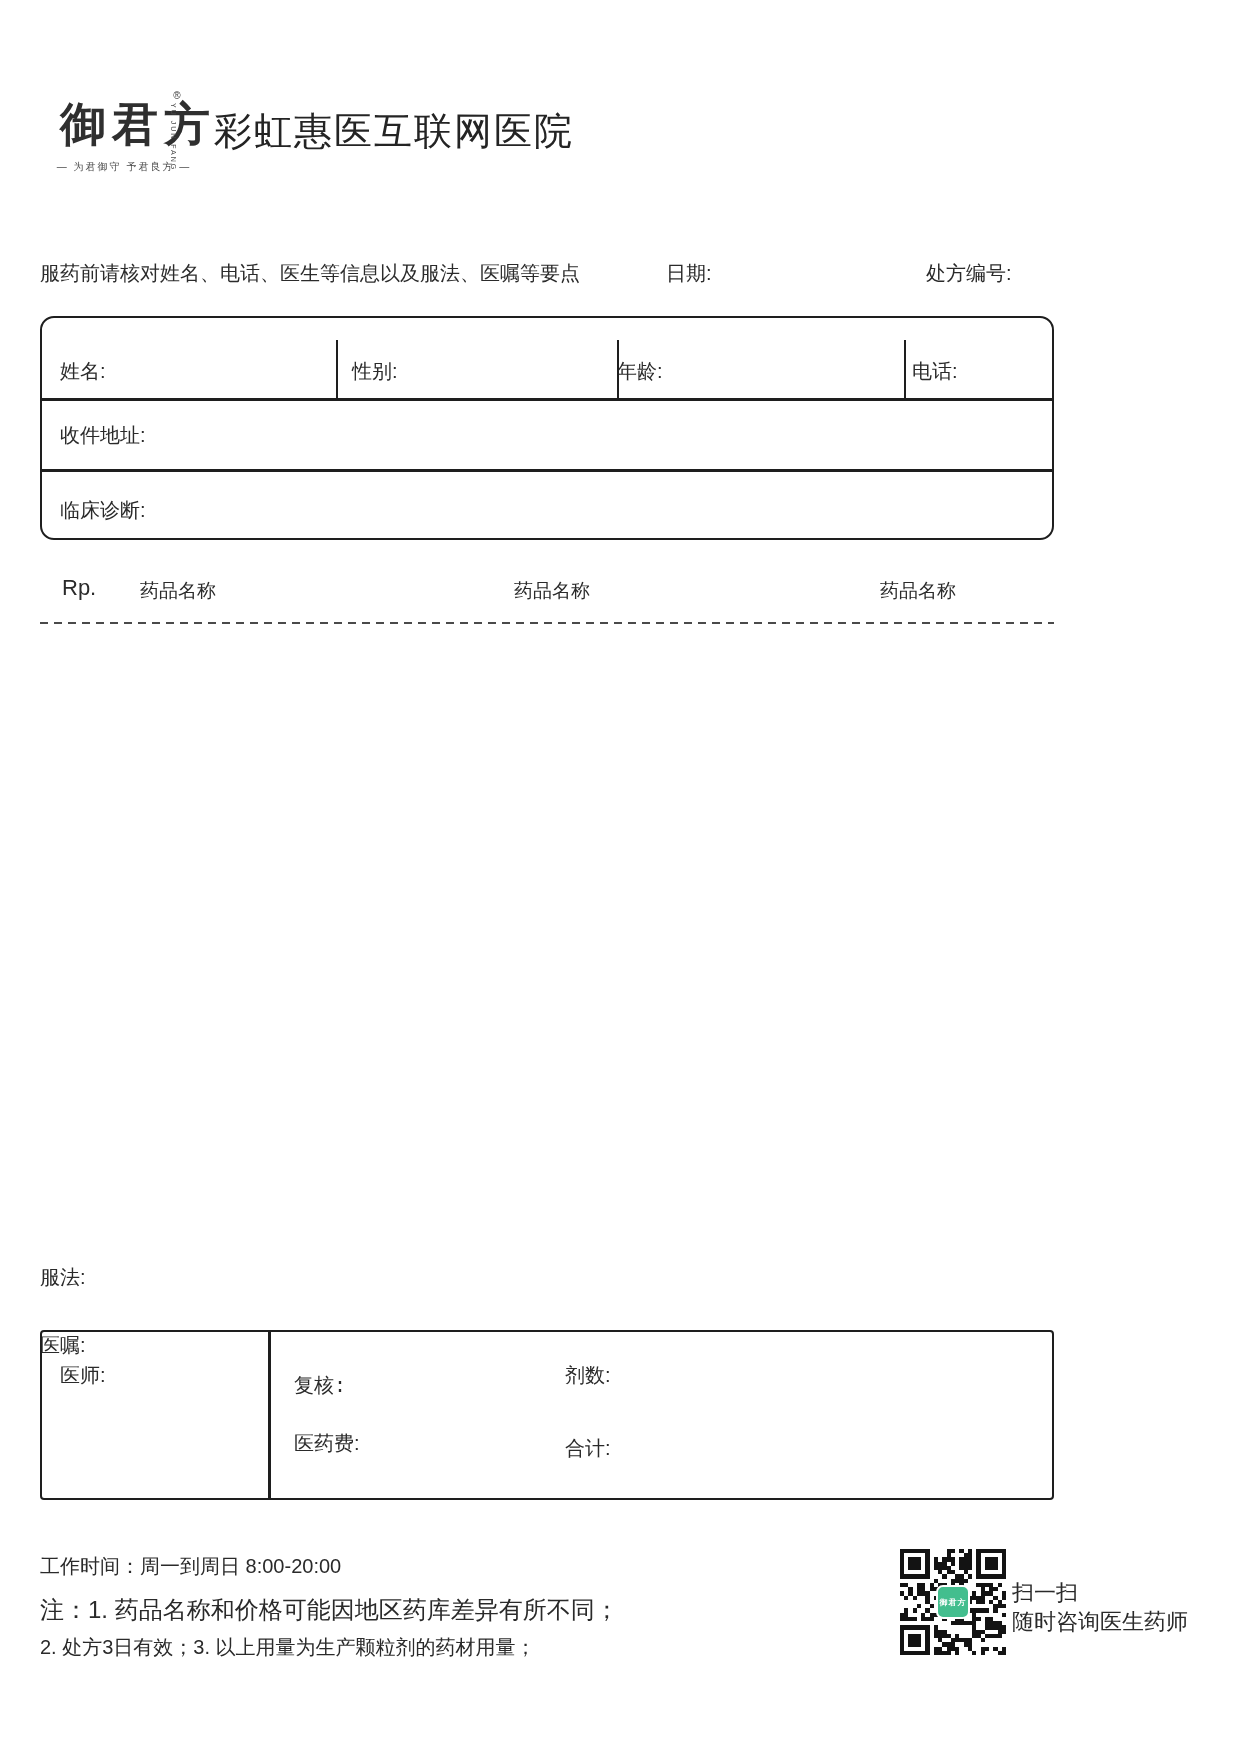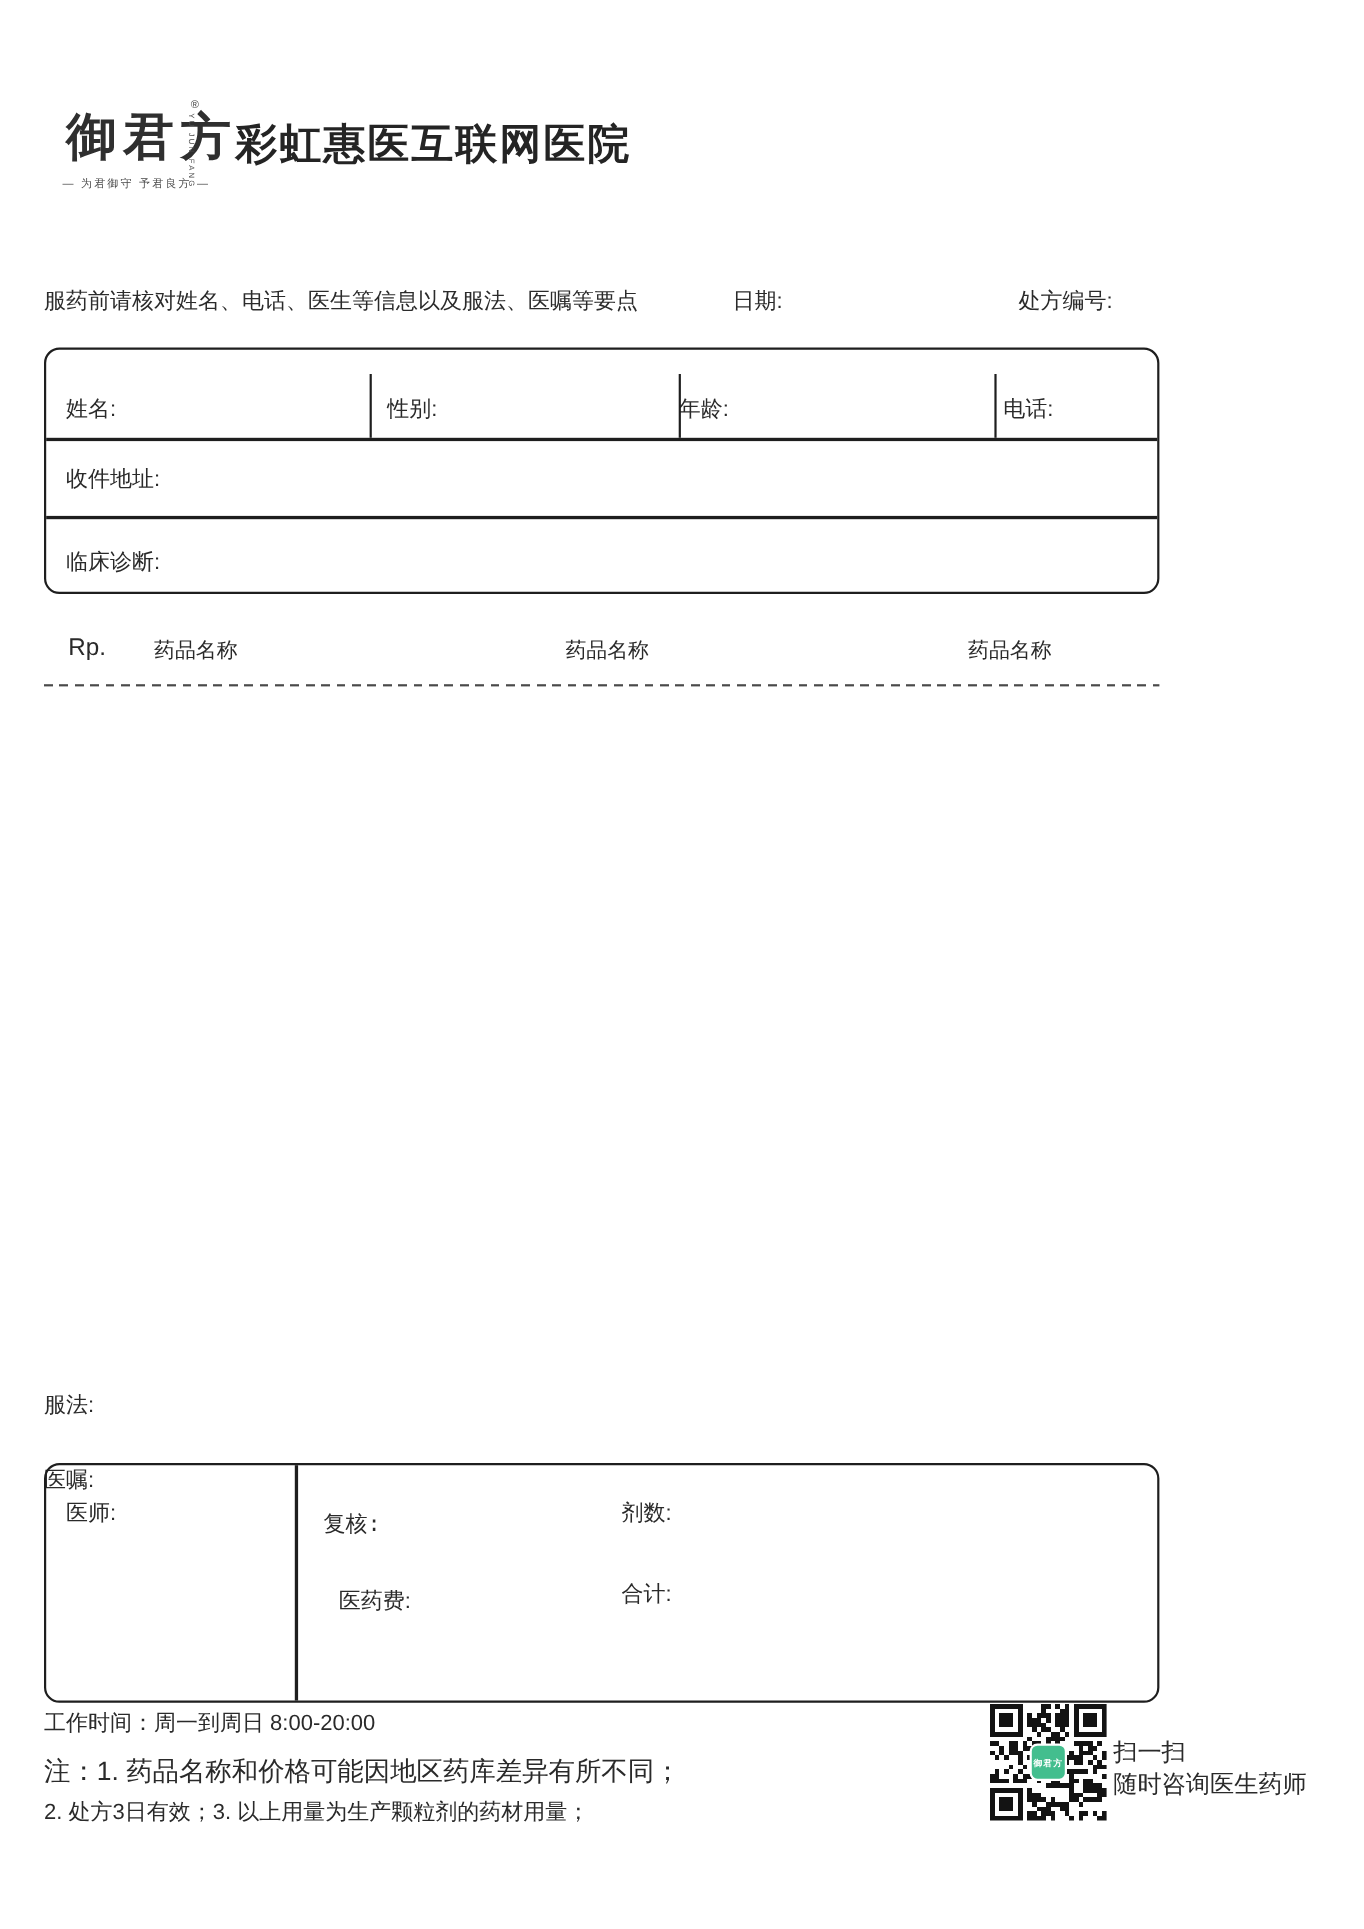--- a/index.html
+++ b/index.html
@@ -23,21 +23,21 @@
     display:block; margin-top:2px;
     writing-mode:vertical-rl; text-orientation:mixed;
     font-size:7px; letter-spacing:2px; color:#4a4a4a;
   }
   .logo-tagline {
     left:56px; top:160px; width:136px; text-align:center;
     font-size:10px; letter-spacing:2px; color:#4a4a4a;
   }
   .hospital-name {
     left:214px; top:106px;
-    font-size:38px; font-weight:700; letter-spacing:2px; color:#242424;
+    font-size:38px; font-weight:400; letter-spacing:2px; color:#242424;
   }
 
   
   .notice   { left:40px;  top:260px; font-size:20px; color:#2b2b2b; }
   .date-lbl { left:666px; top:260px; font-size:20px; }
   .rxno-lbl { left:926px; top:260px; font-size:20px; }
 
   
   .patient-box {
     left:40px; top:316px; width:1014px; height:224px;
@@ -65,29 +65,29 @@
     left:40px; top:622px; width:1014px; height:2px;
     background:repeating-linear-gradient(90deg,#4a4a4a 0 8px,transparent 8px 14px);
   }
 
   
   .usage-lbl  { left:40px; top:1220px; font-size:20px;margin-top:44px; }
   .advice-lbl { left:40px; top:1332px; font-size:20px; }
 
   
   .doctor-box {
-    left:40px; top:1330px; width:1014px; height:218px;
-    border:2.5px solid #1e1e1e; border-radius:14px; position:absolute;
+    left:40px; top:1330px; width:1014px; height:170px;
+    border:2.5px solid #1e1e1e; border-radius:4px; position:absolute;
   }
   .doctor-box .vsep-full { position:absolute; left:226px; top:0; height:100%; width:2.5px; background:#1e1e1e; }
   .doctor-box .lbl { position:absolute; font-size:20px; white-space:nowrap; }
   .lbl-doctor { left:18px;  top:30px; }
   .lbl-review { left:252px; top:40px;font-family:Liberation Mono, monospace; }
   .lbl-doses  { left:523px; top:30px; }
-  .lbl-fee    { left:252px; top:110px;margin-left:14px; }
+  .lbl-fee    { left:252px; top:98px; }
   .lbl-total  { left:523px; top:103px; }
 
   
   .work-hours { left:40px; top:1553px; font-size:20px; }
   .note-1     { left:40px; top:1594px; font-size:24px; }
   .note-2     { left:40px; top:1634px; font-size:20px; }
 
   .qr-wrap { left:900px; top:1549px; width:106px; height:106px; }
   .qr-wrap svg { display:block; width:106px; height:106px; fill:#131313; shape-rendering:crispEdges; }
   .qr-badge {

